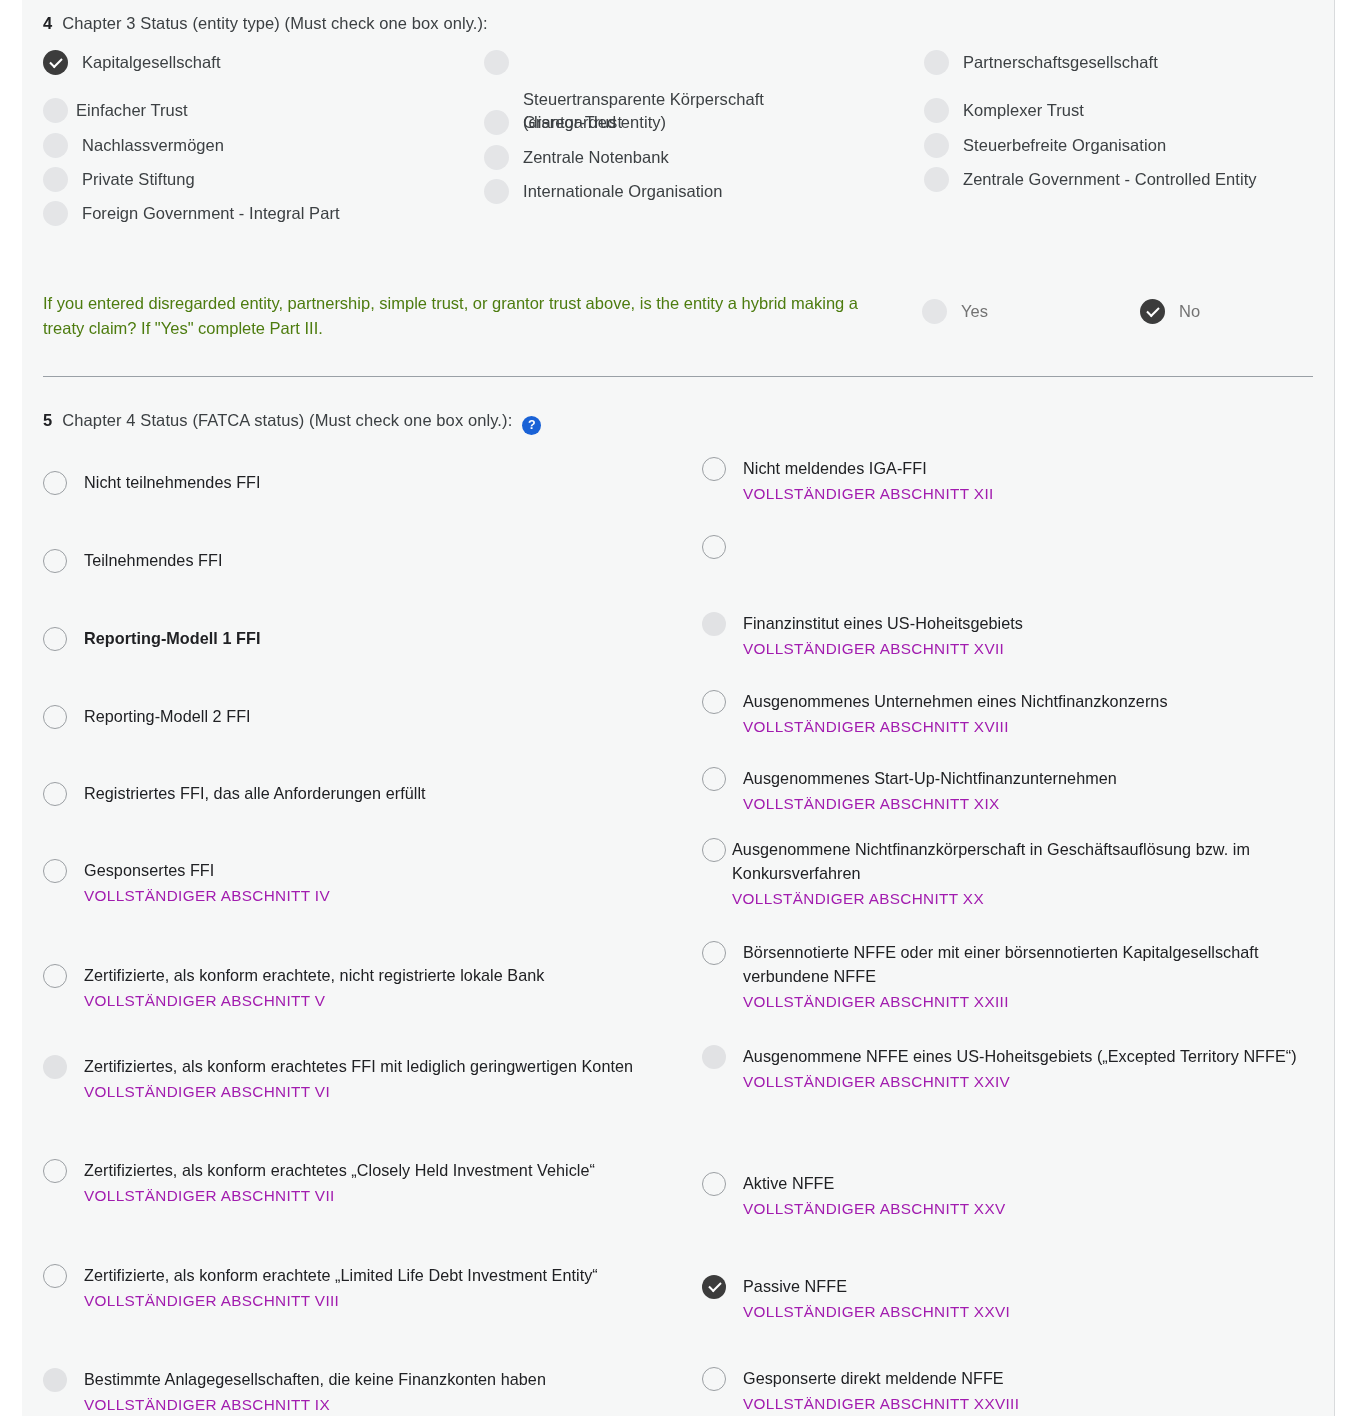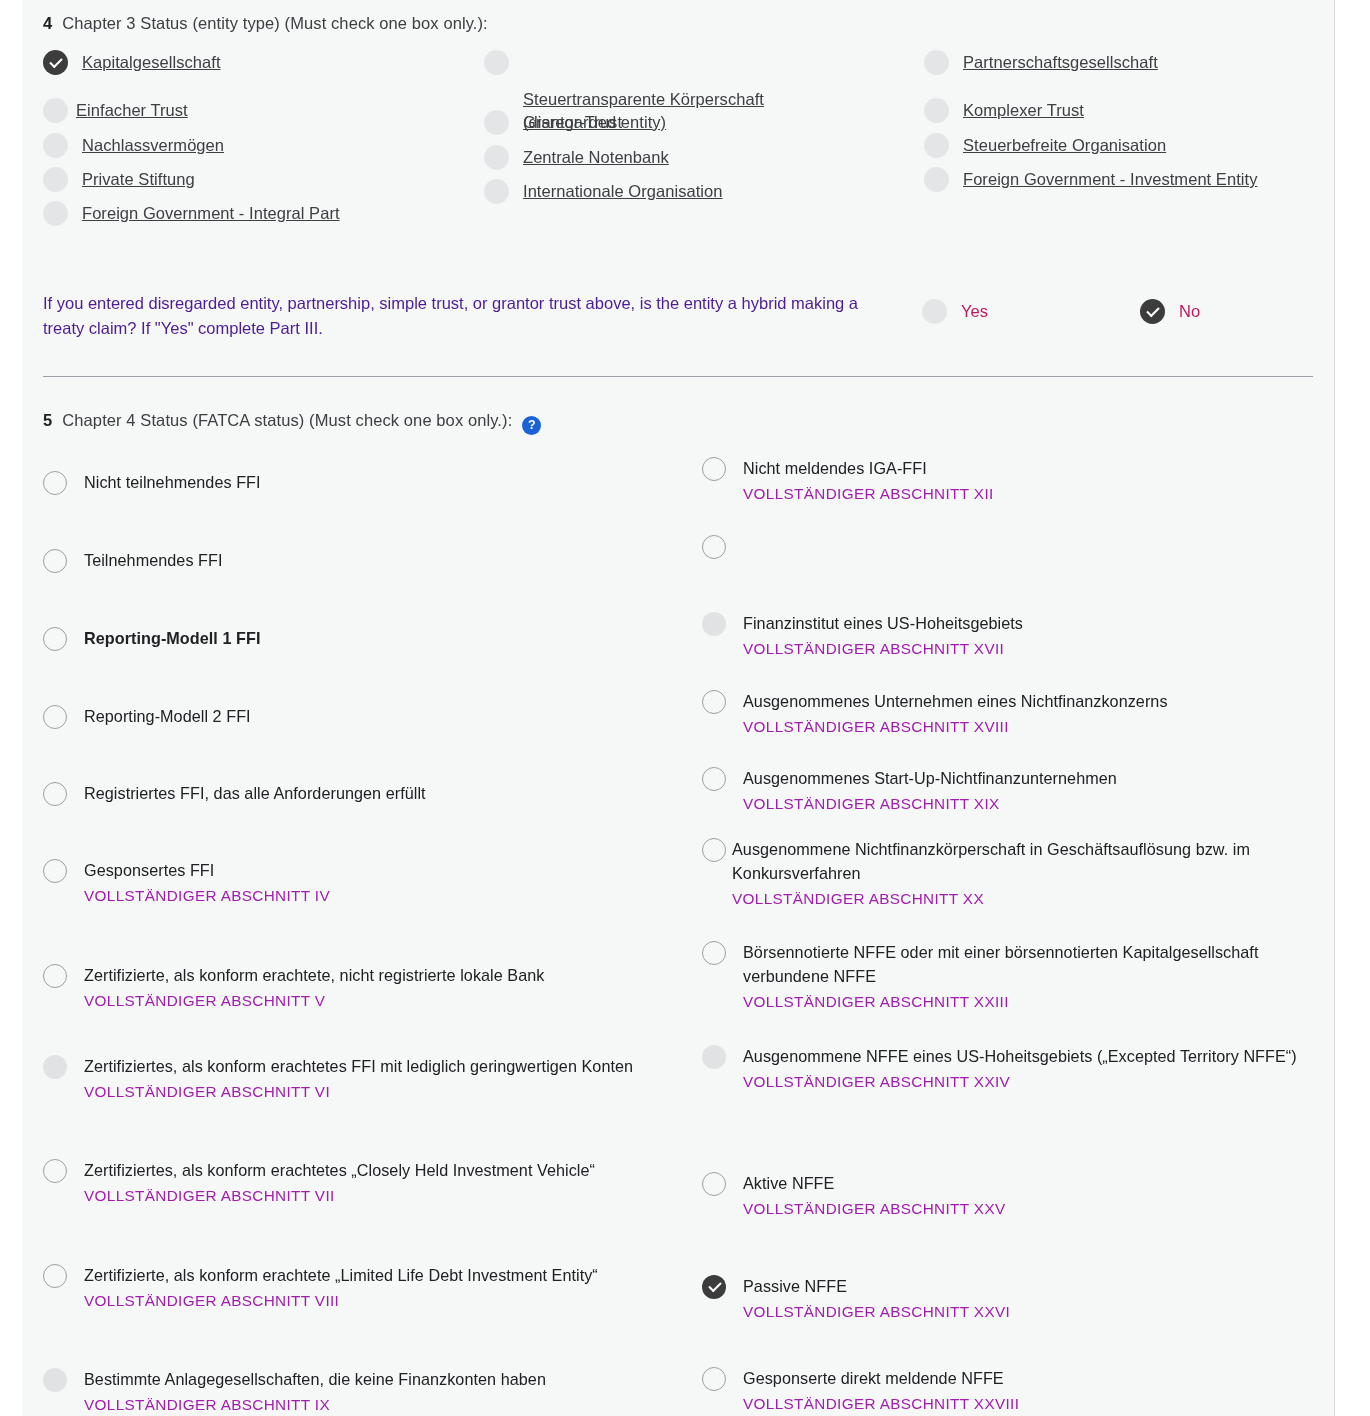--- a/index.html
+++ b/index.html
@@ -68,21 +68,20 @@
     align-items: flex-start;
     gap: 14px;
     margin-bottom: 10px;
   }
   .opt-label {
     font-size: 16.5px;
     color: #3c4043;
     line-height: 23px;
     padding-top: 1px;
     letter-spacing: .05px;
-    text-decoration: underline;
   }
 
   
   .dot {
     flex: 0 0 auto;
     width: 25px; height: 25px;
     border-radius: 50%;
     background: #e4e5e7;
     position: relative;
   }
@@ -99,33 +98,33 @@
 
   .hybrid {
     position: relative;
     padding-left: 21px;
     padding-top: 9px;
     min-height: 70px;
   }
   .hybrid-q {
     width: 850px;
     font-size: 16.5px;
-    color: #4c1d95;
+    color: #4d7c0f;
     line-height: 25px;
   }
   .yn {
     position: absolute;
     display: flex;
     align-items: center;
     gap: 14px;
     top: 17px;
   }
   .yn.yes { left: 900px; }
   .yn.no  { left: 1118px; }
-  .yn .yn-label { font-size: 16.5px; color: #be185d; }
+  .yn .yn-label { font-size: 16.5px; color: #737373; }
 
   .divider {
     margin: 24px 21px 0 21px;
     height: 1px;
     background: #9aa0a6;
   }
 
   
   .s5 { padding-top: 34px; }
   .s5-grid {
@@ -245,21 +244,21 @@
           <div class="opt" style="position: absolute; top: 48px; margin-bottom: 0px;">
             <span class="dot"></span>
             <span class="opt-label">Komplexer Trust</span>
           </div>
           <div class="opt" style="position: absolute; top: 83px; margin-bottom: 0px;">
             <span class="dot"></span>
             <span class="opt-label">Steuerbefreite Organisation</span>
           </div>
           <div class="opt" style="position: absolute; top: 117px; margin-bottom: 0px;">
             <span class="dot"></span>
-            <span class="opt-label">Foreign Government - Investment Entity</span>
+            <span class="opt-label">Zentrale Government - Controlled Entity</span>
           </div>
         </div>
     </div>
 
     <div class="hybrid">
       <div class="hybrid-q">If you entered disregarded entity, partnership, simple trust, or grantor trust above, is the entity a hybrid making a treaty claim? If "Yes" complete Part III.</div>
       <div class="yn yes">
         <span class="dot"></span>
         <span class="yn-label">Yes</span>
       </div>

